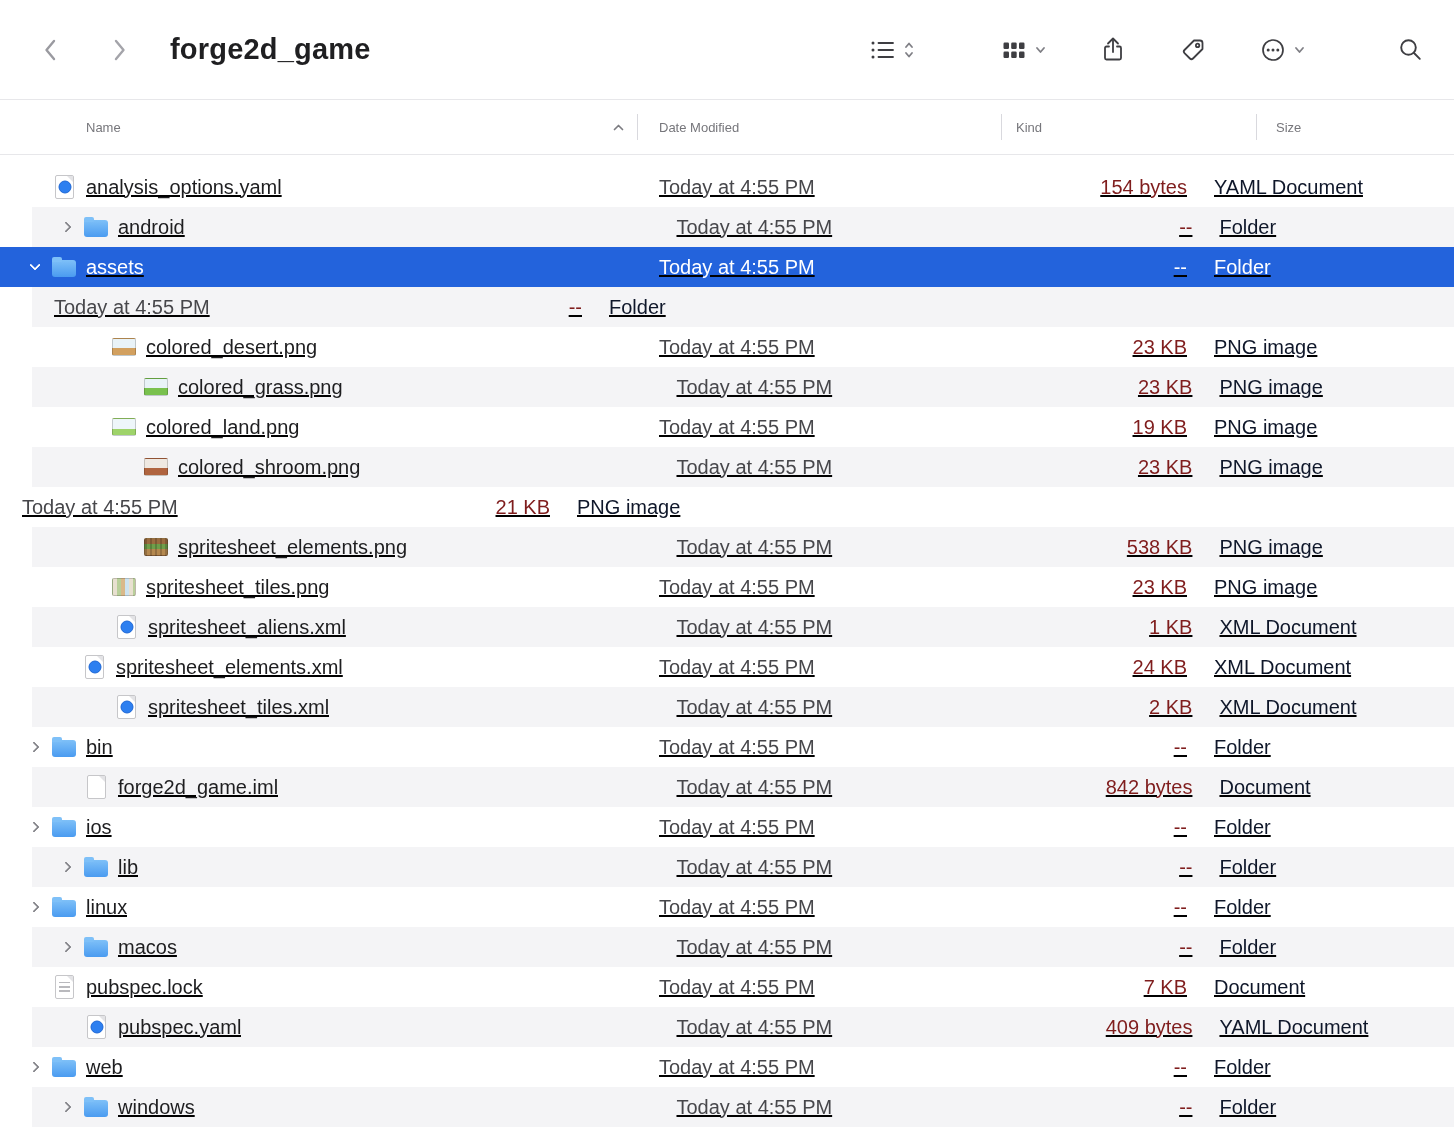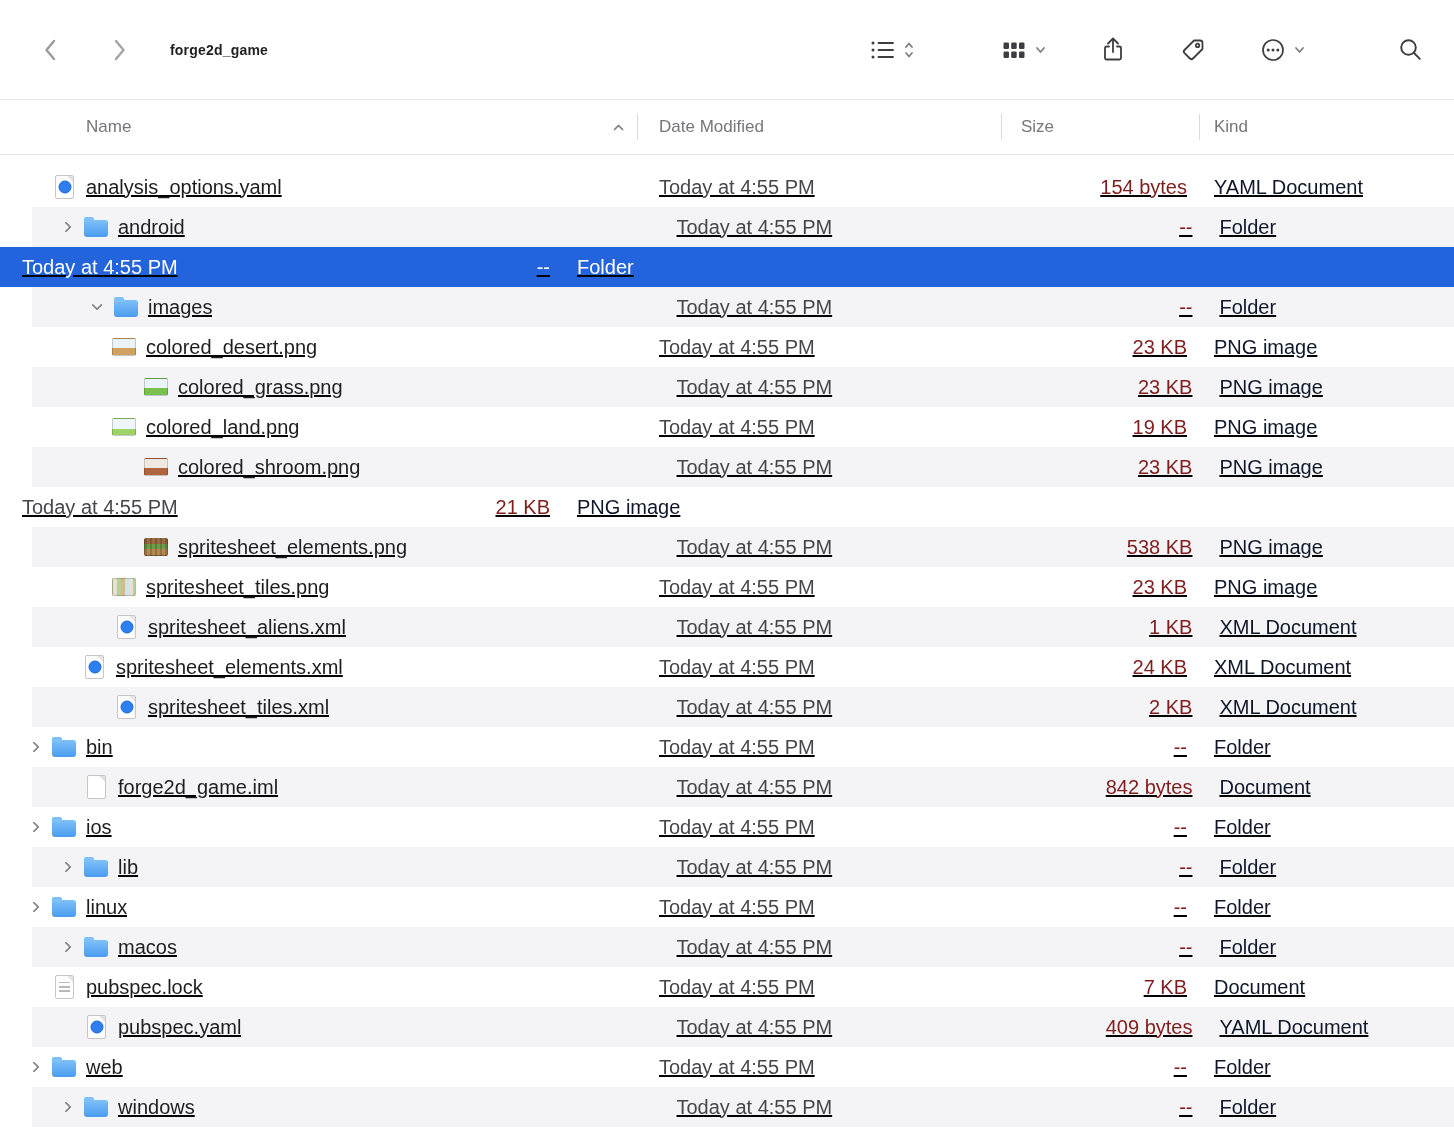--- a/index.html
+++ b/index.html
@@ -14,30 +14,30 @@
     font-family:"Liberation Sans","DejaVu Sans",sans-serif;
     -webkit-user-select:none;user-select:none;
   }
   
   .toolbar{
     height:100px;display:flex;align-items:center;
     padding:0 30px 0 38px;border-bottom:1px solid #e7e7ea;background:#fff;
   }
   .nav-btn{background:none;border:none;padding:0;width:26px;height:32px;cursor:pointer;display:flex;align-items:center;}
   .nav-btn.back{margin-right:42px;}
-  .window-title{font-size:14px;font-weight:700;color:#1f1f21;margin:0 0 0 38px;letter-spacing:.2px;}
+  .window-title{font-size:29px;font-weight:700;color:#1f1f21;margin:0 0 0 38px;letter-spacing:.2px;}
   .toolbar-right{margin-left:auto;display:flex;align-items:center;}
   .tb-item{display:flex;align-items:center;background:none;border:none;padding:0;cursor:pointer;}
   .tb-item + .tb-item{margin-left:54px;}
   .tb-item.arrange{margin-left:86px;}
   .tb-item.search{margin-left:92px;}
   .tb-item svg{display:block;}
   .tb-chev{margin-left:7px;}
   
-  .list-header{display:flex;height:55px;align-items:center;border-bottom:1px solid #e7e7ea;color:#76767b;font-size:17px;background:#fff;}
+  .list-header{display:flex;height:55px;align-items:center;border-bottom:1px solid #e7e7ea;color:#76767b;font-size:13px;background:#fff;}
   .hcell{height:100%;display:flex;align-items:center;position:relative;cursor:pointer;}
   .h-name{width:637px;padding-left:86px;}
   .h-name .sort{margin-left:auto;margin-right:12px;}
   .h-date{width:364px;padding-left:22px;}
   .h-size{width:198px;padding-left:20px;}
   .h-kind{width:255px;padding-left:15px;}
   .h-date::before,.h-size::before,.h-kind::before{
     content:"";position:absolute;left:0;top:50%;transform:translateY(-50%);
     width:1px;height:26px;background:#d9d9de;
   }
@@ -173,25 +173,25 @@
 <div class="list-header">
   <div class="hcell h-name">
     <span>Name</span>
     <svg class="sort" width="13" height="9" viewBox="0 0 13 9" fill="none" stroke="#7c7c81" stroke-width="1.7" stroke-linecap="round" stroke-linejoin="round">
         <path d="M2.5 6.5 L6.5 2.5 L10.5 6.5"></path>
       </svg>
   </div>
   <div class="hcell h-date">
     <span>Date Modified</span>
   </div>
+  <div class="hcell h-kind">
+    <span>Kind</span>
+  </div>
   <div class="hcell h-size">
     <span>Size</span>
-  </div>
-  <div class="hcell h-kind">
-    <span>Kind</span>
   </div>
 </div>
 
 <div class="list">
     <div class="row">
     <div class="cell name-cell">
       <span class="indent" style="width: 22px;"></span>
       <span class="disclosure none"></span>
       <span class="file-icon icon-yaml-doc"></span>
       <span class="file-name">analysis_options.yaml</span>
@@ -207,33 +207,33 @@
           <i></i>
         </span>
       <span class="file-icon icon-folder"></span>
       <span class="file-name">android</span>
     </div>
     <div class="cell date-cell">Today at 4:55 PM</div>
     <div class="cell size-cell">--</div>
     <div class="cell kind-cell">Folder</div>
   </div>
     <div class="row selected">
-    <div class="cell date-cell">Today at 4:55 PM</div>
-    <div class="cell size-cell">--</div>
-    <div class="cell kind-cell">Folder</div>
-  </div>
-    <div class="row alt">
-    <div class="cell name-cell">
-      <span class="indent" style="width: 52px;"></span>
+    <div class="cell name-cell">
+      <span class="indent" style="width: 22px;"></span>
       <span class="disclosure expanded">
           <i></i>
         </span>
       <span class="file-icon icon-folder"></span>
-      <span class="file-name">images</span>
-    </div>
+      <span class="file-name">assets</span>
+    </div>
+    <div class="cell date-cell">Today at 4:55 PM</div>
+    <div class="cell size-cell">--</div>
+    <div class="cell kind-cell">Folder</div>
+  </div>
+    <div class="row alt">
     <div class="cell date-cell">Today at 4:55 PM</div>
     <div class="cell size-cell">--</div>
     <div class="cell kind-cell">Folder</div>
   </div>
     <div class="row">
     <div class="cell name-cell">
       <span class="indent" style="width: 82px;"></span>
       <span class="disclosure none"></span>
       <span class="file-icon icon-image-desert"></span>
       <span class="file-name">colored_desert.png</span>

